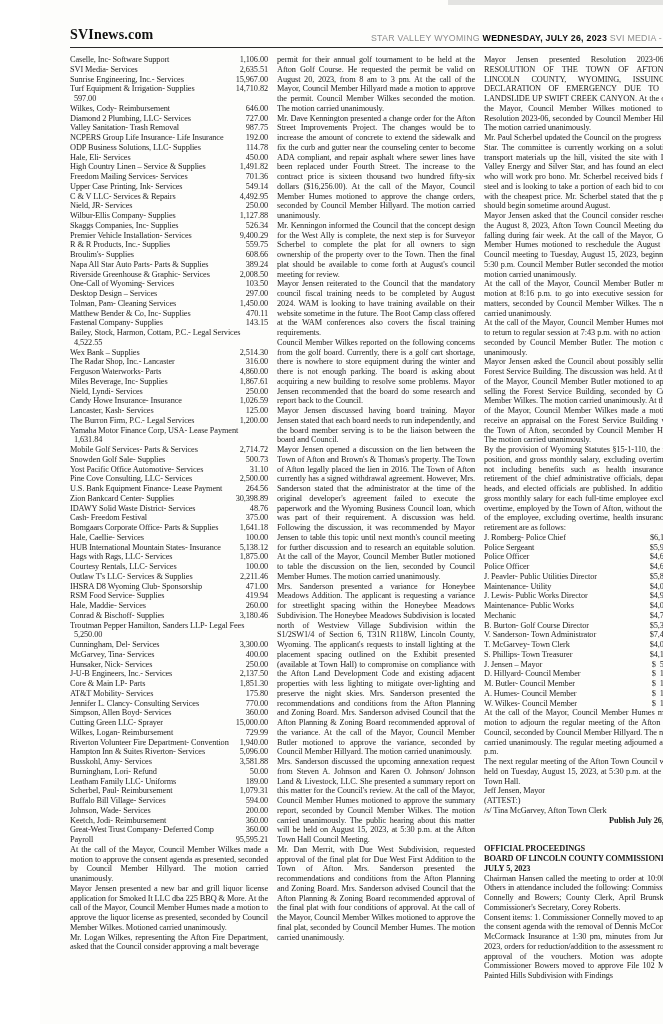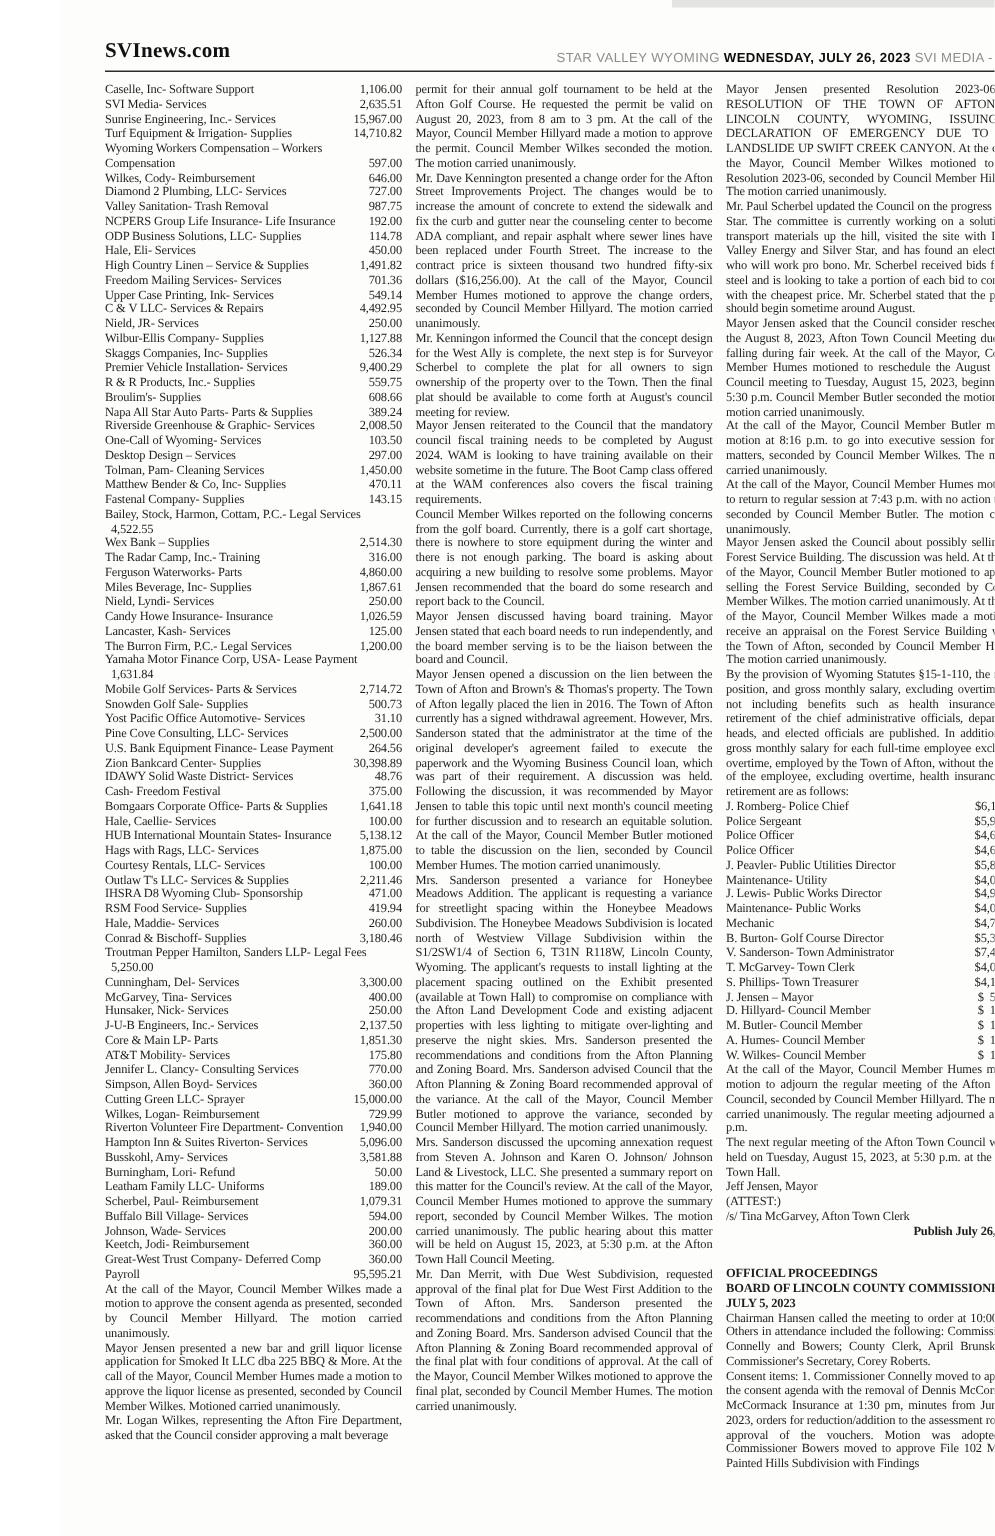--- a/index.html
+++ b/index.html
@@ -74,21 +74,20 @@
           </div>
           <div class="row">
             <span class="nm">Sunrise Engineering, Inc.- Services</span>
             <span class="amt">15,967.00</span>
           </div>
           <div class="row">
             <span class="nm">Turf Equipment &amp; Irrigation- Supplies</span>
             <span class="amt">14,710.82</span>
           </div>
           <div class="row">
-            <span class="nm">Wyoming Workers Compensation – Workers Compensation</span>
             <span class="amt">597.00</span>
           </div>
           <div class="row">
             <span class="nm">Wilkes, Cody- Reimbursement</span>
             <span class="amt">646.00</span>
           </div>
           <div class="row">
             <span class="nm">Diamond 2 Plumbing, LLC- Services</span>
             <span class="amt">727.00</span>
           </div>
@@ -180,21 +179,21 @@
             <span class="nm">Bailey, Stock, Harmon, Cottam, P.C.- Legal Services</span>
           </div>
           <div class="row amt-left">
             <span class="amt">4,522.55</span>
           </div>
           <div class="row">
             <span class="nm">Wex Bank – Supplies</span>
             <span class="amt">2,514.30</span>
           </div>
           <div class="row">
-            <span class="nm">The Radar Camp, Inc.- Training</span>
+            <span class="nm">The Radar Shop, Inc.- Lancaster</span>
             <span class="amt">316.00</span>
           </div>
           <div class="row">
             <span class="nm">Ferguson Waterworks- Parts</span>
             <span class="amt">4,860.00</span>
           </div>
           <div class="row">
             <span class="nm">Miles Beverage, Inc- Supplies</span>
             <span class="amt">1,867.61</span>
           </div>

